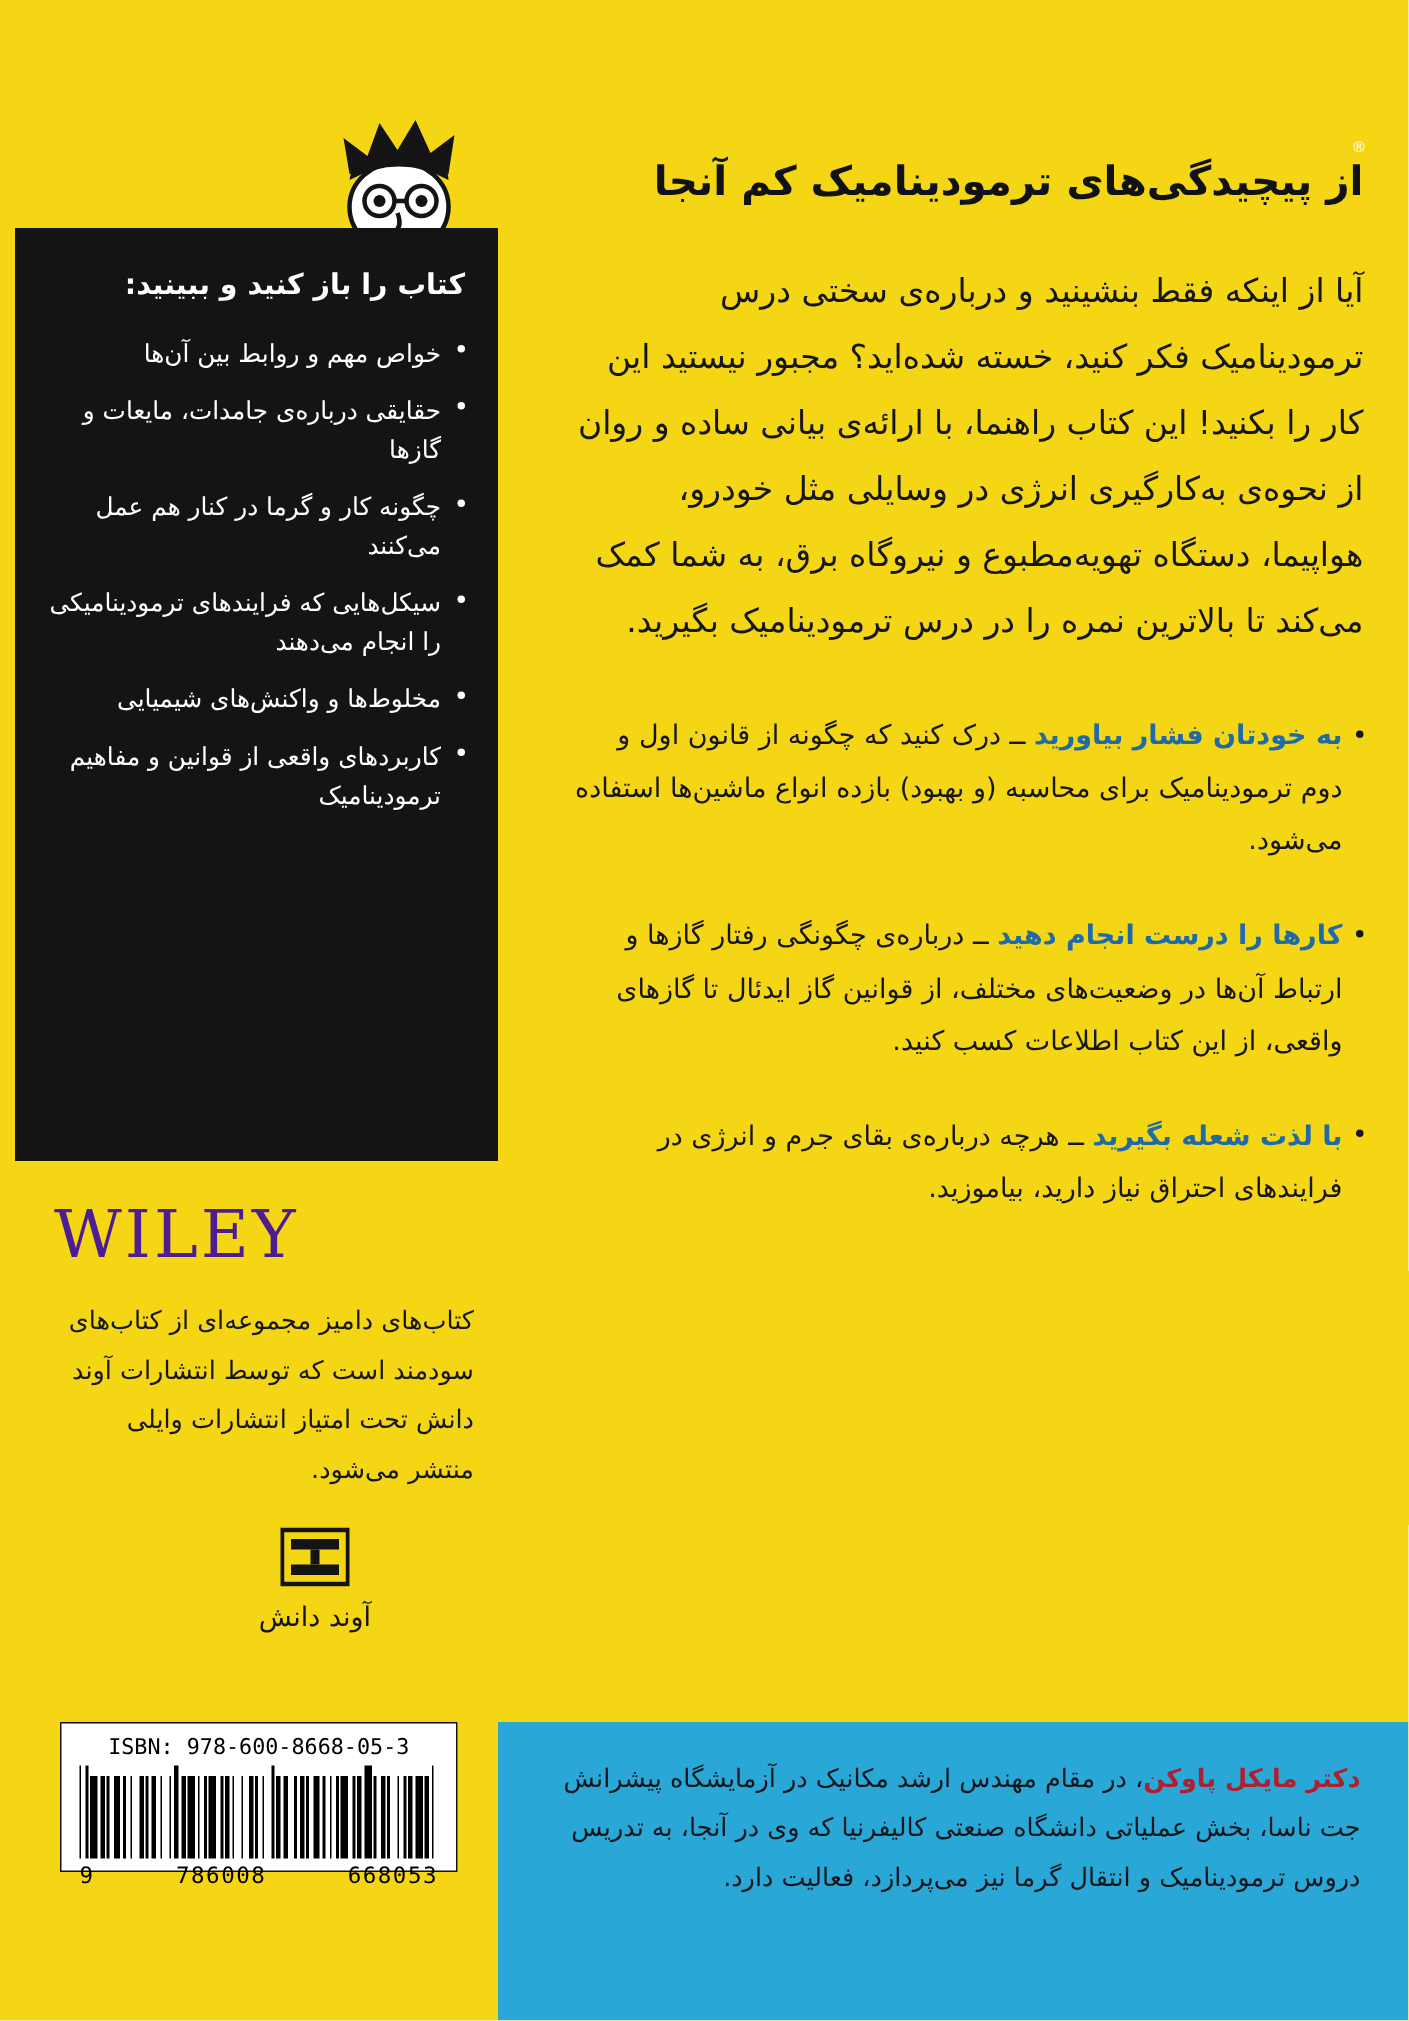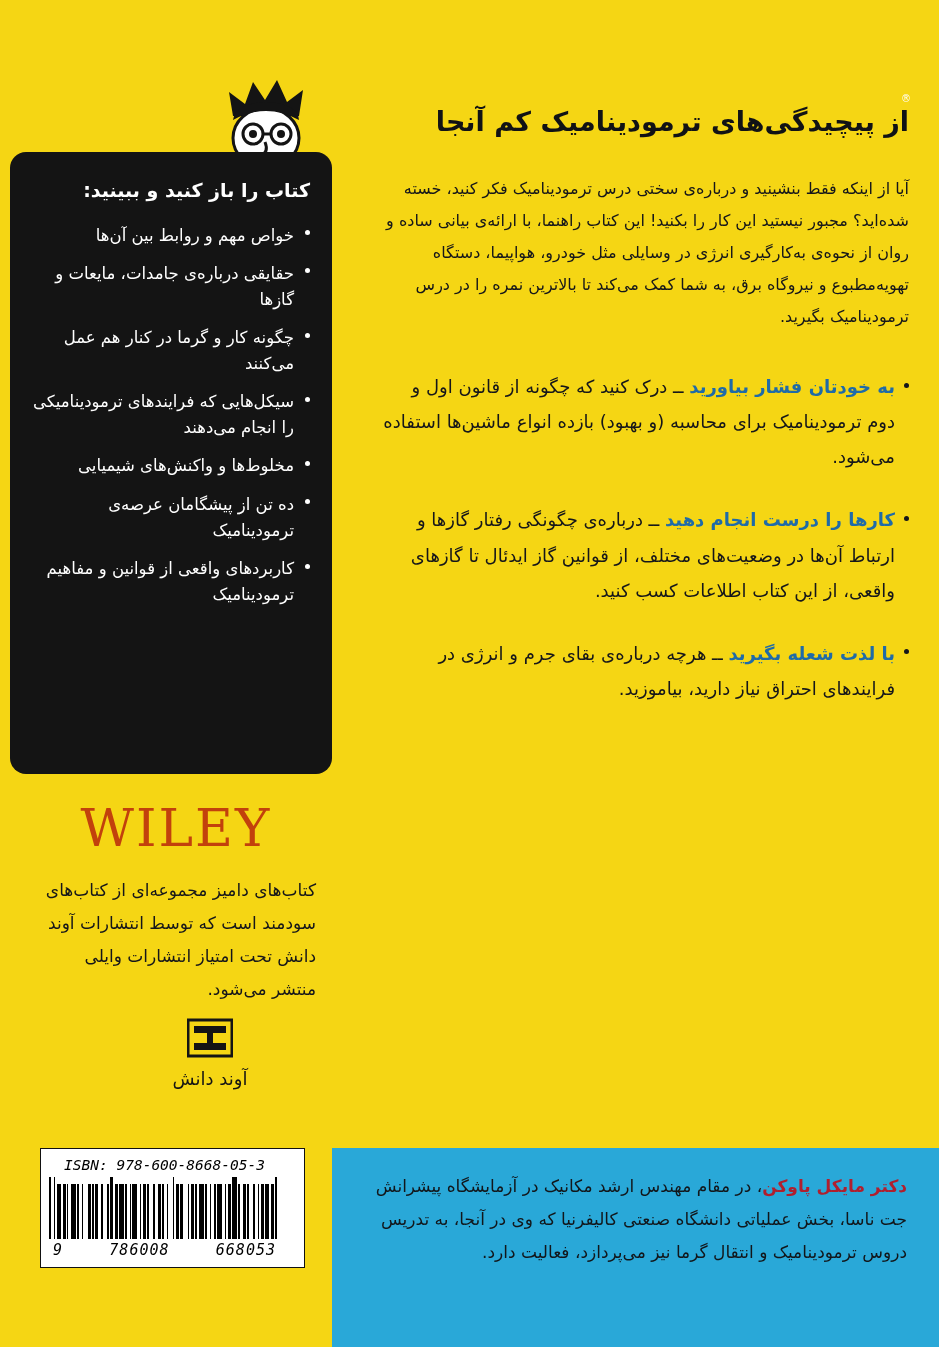--- a/index.html
+++ b/index.html
@@ -22,21 +22,20 @@
   .black-panel {
     position: absolute;
     left: 10px;
     top: 152px;
     width: 322px;
     height: 622px;
     background: #141414;
     color: #ffffff;
     box-sizing: border-box;
     padding: 24px 22px 18px 22px;
-    border-radius: 16px;
   }
   .panel-title {
     font-size: 19px;
     font-weight: bold;
     line-height: 1.5;
     text-align: right;
     margin: 0 0 18px 0;
     letter-spacing: 0px;
   }
   .panel-list {
@@ -89,21 +88,21 @@
     color: #15161a;
   }
   .headline {
     font-size: 27px;
     font-weight: bold;
     line-height: 1.6;
     margin: 0 0 30px 0;
     color: #111215;
   }
   .intro {
-    font-size: 16px;
+    font-size: 22px;
     line-height: 2.0;
     margin: 0 0 36px 0;
     color: #15161a;
   }
   .feature {
     font-size: 18px;
     line-height: 1.95;
     margin: 0 0 28px 0;
     position: relative;
     padding-right: 14px;
@@ -126,24 +125,24 @@
   
   .wiley-wrap {
     position: absolute;
     left: 36px;
     top: 798px;
     width: 280px;
     text-align: right;
   }
   .wiley-logo {
     font-family: "DejaVu Serif", "Liberation Serif", serif;
-    font-size: 52px;
+    font-size: 44px;
     letter-spacing: 2px;
-    color: #c2410c;
-    text-align: center;
+    color: #4c1d95;
+    text-align: left;
     margin: 0 0 16px 0;
   }
   .wiley-text {
     font-size: 17px;
     line-height: 1.95;
     color: #15161a;
     text-align: right;
     margin: 0;
   }
 
@@ -165,26 +164,25 @@
     font-size: 18px;
     color: #141414;
   }
 
   
   .barcode-box {
     position: absolute;
     left: 40px;
     top: 1148px;
     width: 265px;
-    height: 120px;
+    height: 100px;
     background: #ffffff;
     border: 1px solid #111;
     box-sizing: border-box;
-    padding: 6px 24px 4px 8px;
-    font-style: italic;
+    padding: 6px 8px 4px 8px;
   }
   .isbn-line {
     font-family: "DejaVu Sans Mono", "Liberation Mono", monospace;
     font-size: 14.5px;
     letter-spacing: 0px;
     color: #000;
     text-align: center;
     direction: ltr;
     margin: 2px 0 4px 0;
     white-space: nowrap;
@@ -259,21 +257,20 @@
   <div class="reg-mark">®</div>
 
   <div class="black-panel">
     <h2 class="panel-title">کتاب را باز کنید و ببینید:</h2>
     <ul class="panel-list">
       <li><span class="bullet"></span><span>خواص مهم و روابط بین آن‌ها</span></li>
       <li><span class="bullet"></span><span>حقایقی درباره‌ی جامدات، مایعات و گازها</span></li>
       <li><span class="bullet"></span><span>چگونه کار و گرما در کنار هم عمل می‌کنند</span></li>
       <li><span class="bullet"></span><span>سیکل‌هایی که فرایندهای ترمودینامیکی را انجام می‌دهند</span></li>
       <li><span class="bullet"></span><span>مخلوط‌ها و واکنش‌های شیمیایی</span></li>
-      <li><span class="bullet"></span><span>ده تن از پیشگامان عرصه‌ی ترمودینامیک</span></li>
       <li><span class="bullet"></span><span>کاربردهای واقعی از قوانین و مفاهیم ترمودینامیک</span></li>
     </ul>
   </div>
 
   <div class="right-col">
     <h1 class="headline">از پیچیدگی‌های ترمودینامیک کم آنجا</h1>
     <p class="intro">آیا از اینکه فقط بنشینید و درباره‌ی سختی درس ترمودینامیک فکر کنید، خسته شده‌اید؟ مجبور نیستید این کار را بکنید! این کتاب راهنما، با ارائه‌ی بیانی ساده و روان از نحوه‌ی به‌کارگیری انرژی در وسایلی مثل خودرو، هواپیما، دستگاه تهویه‌مطبوع و نیروگاه برق، به شما کمک می‌کند تا بالاترین نمره را در درس ترمودینامیک بگیرید.</p>
 
     <p class="feature">
       <span class="bullet"></span>

